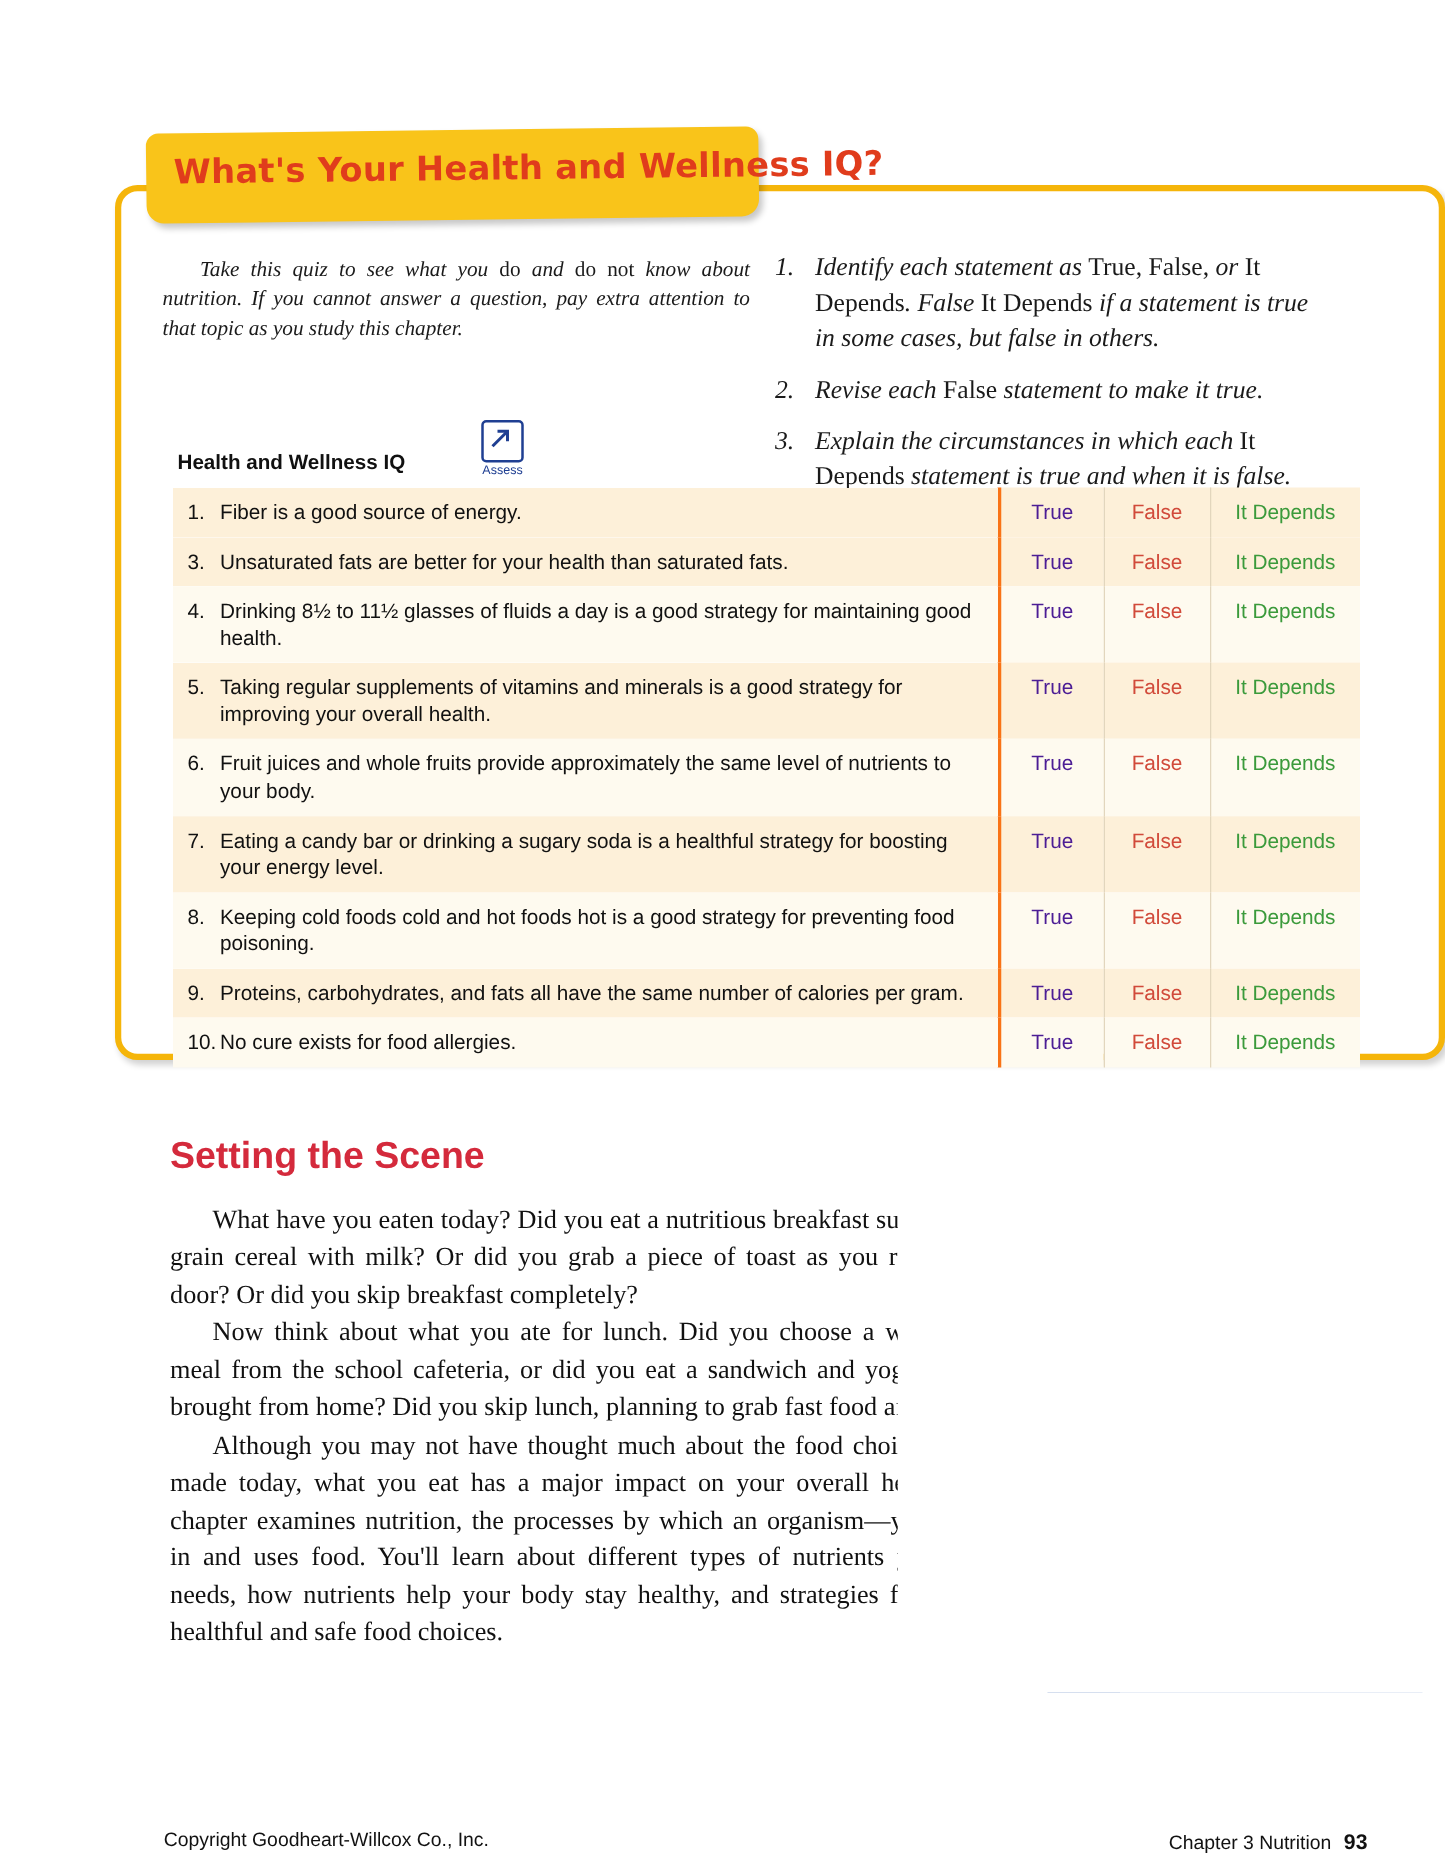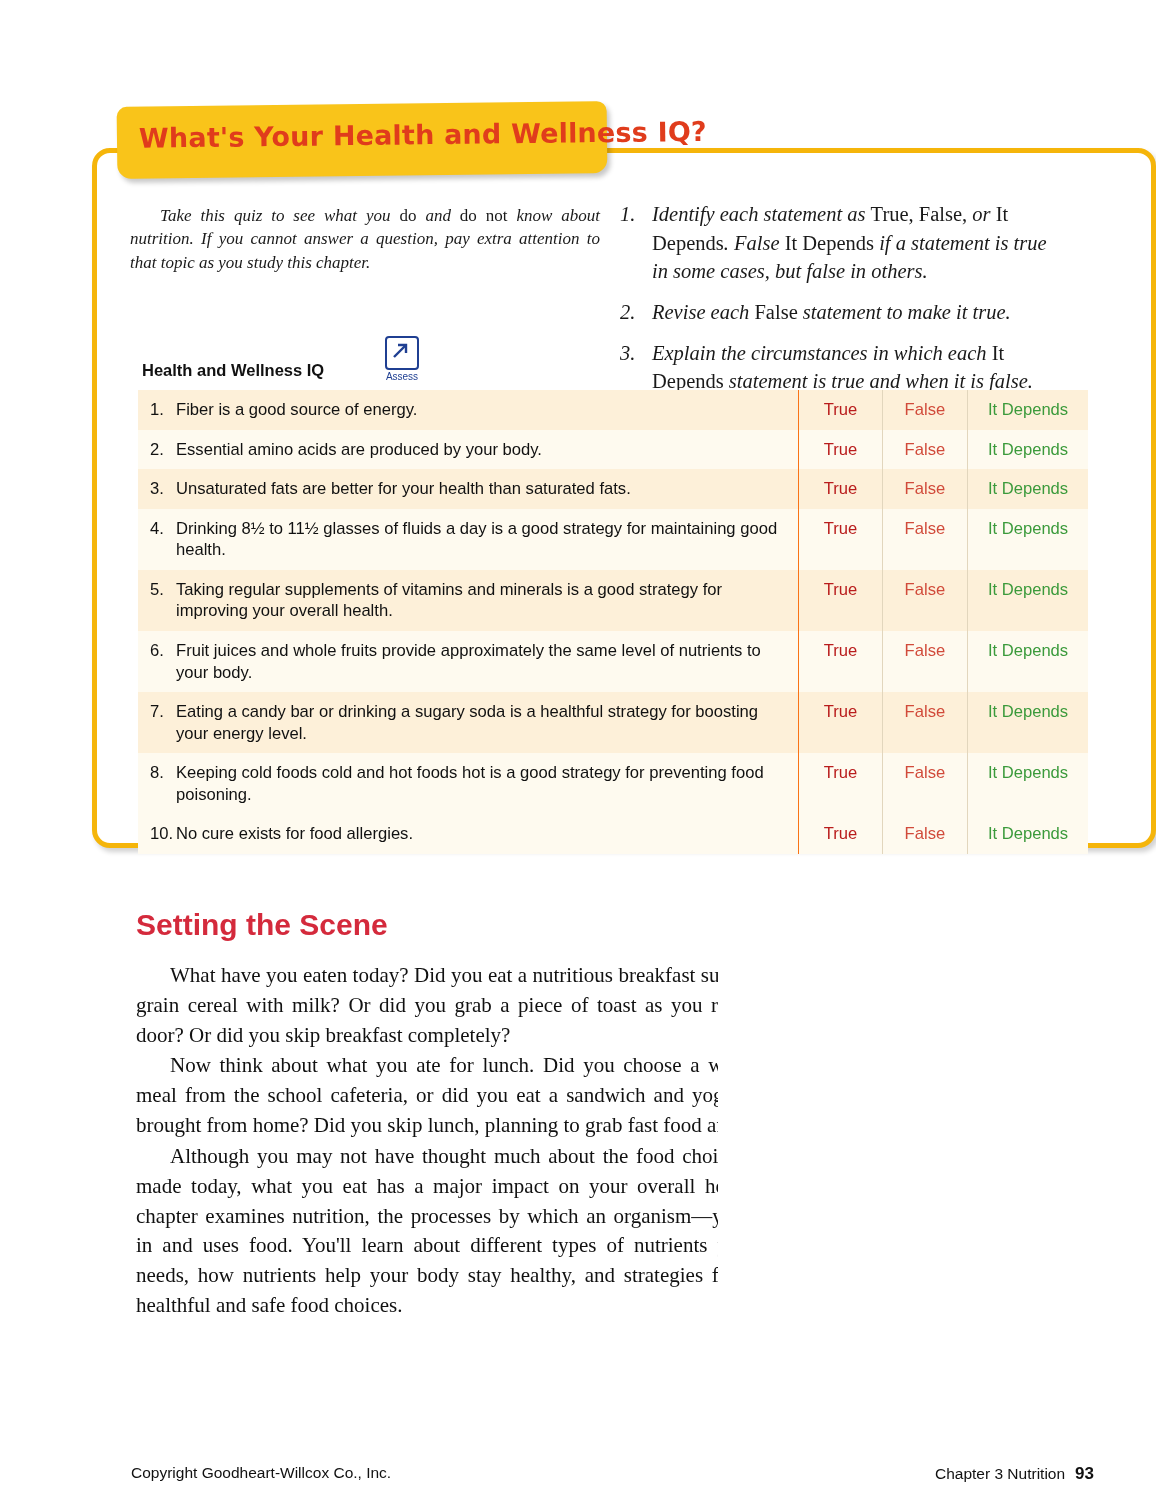--- a/index.html
+++ b/index.html
@@ -157,21 +157,21 @@
   .quiz-table td.statement .txt {
     display: inline-block;
     width: 612px;
     vertical-align: top;
   }
   .quiz-table td.opt {
     text-align: center;
     width: 96px;
     white-space: nowrap;
   }
-  .quiz-table td.opt-true { color: #b91c1c; border-left: 1px solid #f97316; }
+  .quiz-table td.opt-true { color: #4c1d95; border-left: 3px solid #f97316; }
   .quiz-table td.opt-false { color: #d14a3a; border-left: 1px solid #e2d6bd; }
   .quiz-table td.opt-depends { color: #3b9a3b; width: 130px; border-left: 1px solid #e2d6bd; }
 
   
   .scene-title {
     position: absolute;
     left: 136px;
     top: 872px;
     font-family: "Liberation Sans", sans-serif;
     font-weight: bold;
@@ -264,26 +264,20 @@
   </div>
 
   <table class="quiz-table">
     <tbody id="quiz-rows">
         <tr class="odd">
           <td class="statement"><span class="n">1.</span><span class="txt">Fiber is a good source of energy.</span></td>
           <td class="opt opt-true">True</td>
           <td class="opt opt-false">False</td>
           <td class="opt opt-depends">It Depends</td>
         </tr>
-        <tr class="even">
-          <td class="statement"><span class="n">2.</span><span class="txt">Essential amino acids are produced by your body.</span></td>
-          <td class="opt opt-true">True</td>
-          <td class="opt opt-false">False</td>
-          <td class="opt opt-depends">It Depends</td>
-        </tr>
         <tr class="odd">
           <td class="statement"><span class="n">3.</span><span class="txt">Unsaturated fats are better for your health than saturated fats.</span></td>
           <td class="opt opt-true">True</td>
           <td class="opt opt-false">False</td>
           <td class="opt opt-depends">It Depends</td>
         </tr>
         <tr class="even">
           <td class="statement"><span class="n">4.</span><span class="txt">Drinking 8½ to 11½ glasses of fluids a day is a good strategy for maintaining good health.</span></td>
           <td class="opt opt-true">True</td>
           <td class="opt opt-false">False</td>
@@ -302,20 +296,26 @@
           <td class="opt opt-depends">It Depends</td>
         </tr>
         <tr class="odd">
           <td class="statement"><span class="n">7.</span><span class="txt">Eating a candy bar or drinking a sugary soda is a healthful strategy for boosting your energy level.</span></td>
           <td class="opt opt-true">True</td>
           <td class="opt opt-false">False</td>
           <td class="opt opt-depends">It Depends</td>
         </tr>
         <tr class="even">
           <td class="statement"><span class="n">8.</span><span class="txt">Keeping cold foods cold and hot foods hot is a good strategy for preventing food poisoning.</span></td>
+          <td class="opt opt-true">True</td>
+          <td class="opt opt-false">False</td>
+          <td class="opt opt-depends">It Depends</td>
+        </tr>
+        <tr class="odd">
+          <td class="statement"><span class="n">9.</span><span class="txt">Proteins, carbohydrates, and fats all have the same number of calories per gram.</span></td>
           <td class="opt opt-true">True</td>
           <td class="opt opt-false">False</td>
           <td class="opt opt-depends">It Depends</td>
         </tr>
         <tr class="even">
           <td class="statement"><span class="n">10.</span><span class="txt">No cure exists for food allergies.</span></td>
           <td class="opt opt-true">True</td>
           <td class="opt opt-false">False</td>
           <td class="opt opt-depends">It Depends</td>
         </tr>

